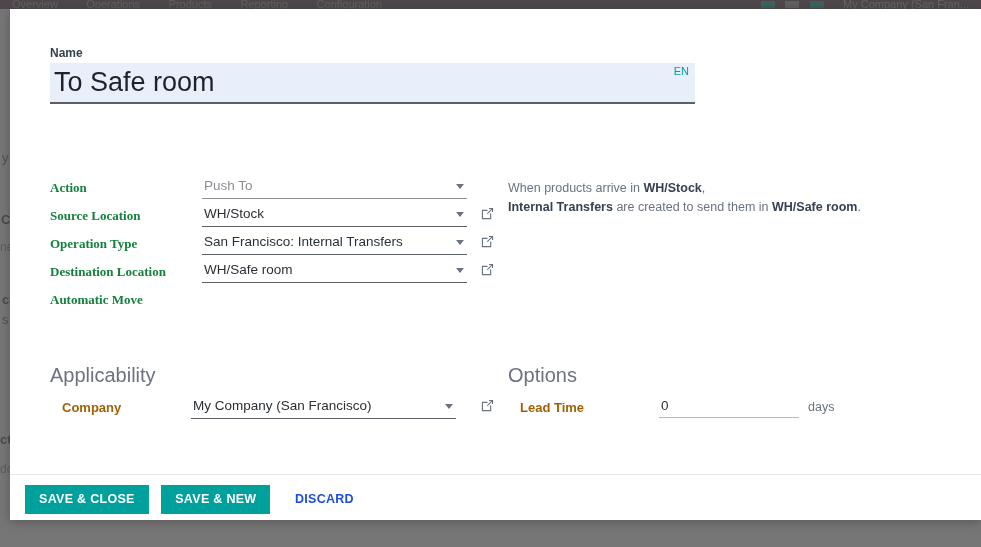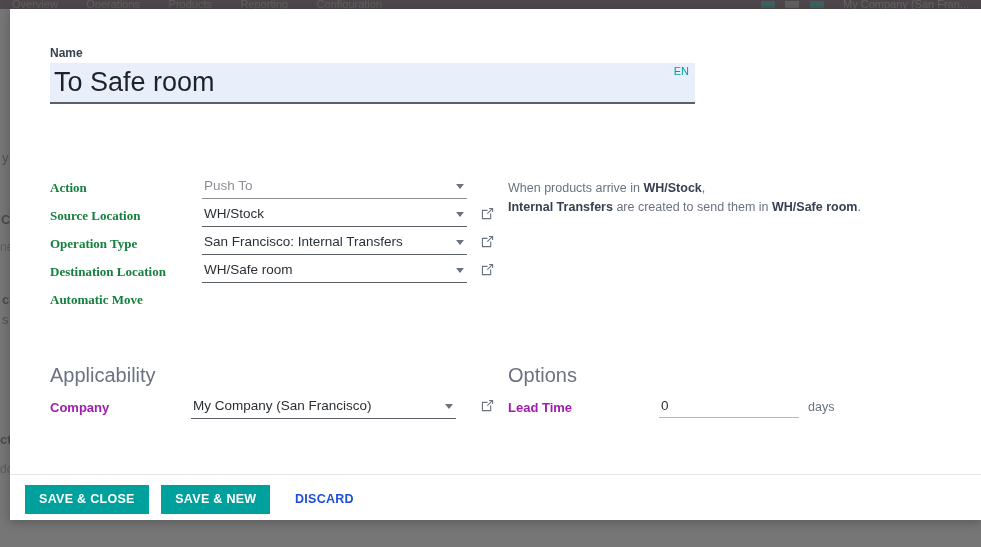--- a/index.html
+++ b/index.html
@@ -235,24 +235,24 @@
     color: #6b7280;
     font-weight: normal;
     margin: 0 0 8px 0;
   }
   #applicability { left: 40px; top: 355px; width: 450px; }
   #options { left: 498px; top: 355px; width: 420px; }
 
   .opt-row { position: relative; height: 26px; }
   .opt-label {
     position: absolute;
-    left: 0; top: 5px;
+    left: 12px; top: 5px;
     font-size: 13px;
     font-weight: bold;
-    color: #a21caf;
+    color: #a16207;
   }
   .opt-ctrl {
     position: absolute;
     left: 151px; top: 0;
     width: 140px;
     border-bottom: 1px solid #b5b9bd;
     height: 23px;
   }
   .opt-input {
     width: 100%;

